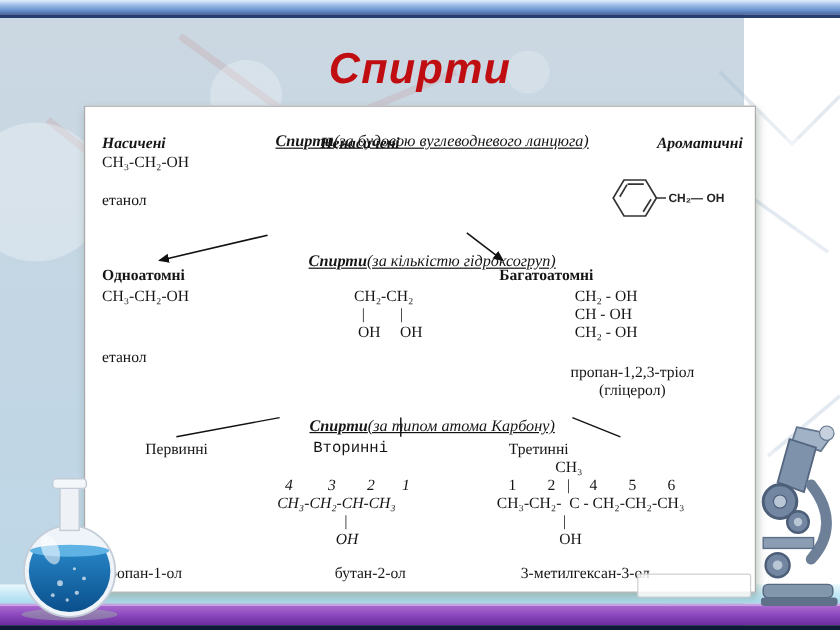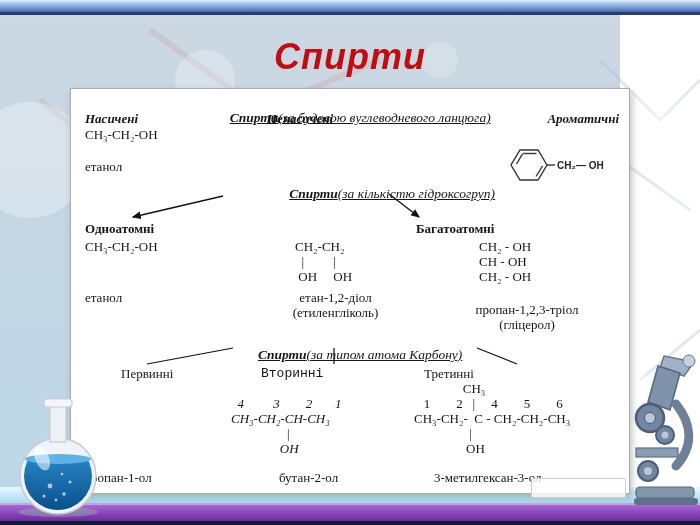--- a/index.html
+++ b/index.html
@@ -93,21 +93,21 @@
           <polygon points="44,22 35,7 17,7 8,22 17,37 35,37"></polygon>
           <line x1="33.5" y1="10.5" x2="20" y2="10.5"></line>
           <line x1="13.5" y1="21" x2="19.5" y2="10.8"></line>
           <line x1="33" y1="33.5" x2="39.5" y2="23"></line>
           <line x1="44" y1="22" x2="52" y2="22"></line>
         </g>
       </svg>
       <span class="benzene-label">CH₂— OH</span>
     </div>
 
-    <div class="cb center heading" style="top:82px;margin-left:32px;">
+    <div class="cb center heading" style="top:106px;">
       <span class="hb">Спирти</span><span class="hi">(за кількістю гідроксогруп)</span>
     </div>
 
     <svg class="cb deco" style="left:40px;top:104px;" width="330" height="28" viewBox="0 0 330 28">
       <defs>
         <marker id="ah" markerWidth="8" markerHeight="8" refX="6" refY="3" orient="auto">
           <path d="M0,0 L7,3 L0,6 z" fill="#111"></path>
         </marker>
       </defs>
       <line x1="112" y1="3" x2="22" y2="24" stroke="#111" stroke-width="1.3" marker-end="url(#ah)"></line>
@@ -119,22 +119,20 @@
 
     <div class="cb" style="left:14px;top:150px;">CH₃-CH₂-OH</div>
     <div class="cb" style="left:224px;top:150px;">CH₂-CH₂
   |         |
  OH     OH</div>
     <div class="cb" style="left:408px;top:150px;">CH₂ - OH
 CH - OH
 CH₂ - OH</div>
 
     <div class="cb" style="left:14px;top:201px;">етанол</div>
-    <div class="cb tc" style="left:192px;top:201px;width:145px;">етан-1,2-діол
-(етиленгліколь)</div>
     <div class="cb tc" style="left:376px;top:201px;width:160px;margin-top:12px;">пропан-1,2,3-тріол
 (гліцерол)</div>
 
     <div class="cb center heading" style="top:243px;">
       <span class="hb">Спирти</span><span class="hi">(за типом атома Карбону)</span>
     </div>
 
     <svg class="cb deco" style="left:70px;top:258px;" width="380" height="18" viewBox="0 0 380 18">
       <line x1="92" y1="1" x2="6" y2="17" stroke="#111" stroke-width="1.2"></line>
       <line x1="193" y1="1" x2="193" y2="17" stroke="#111" stroke-width="1.2"></line>

